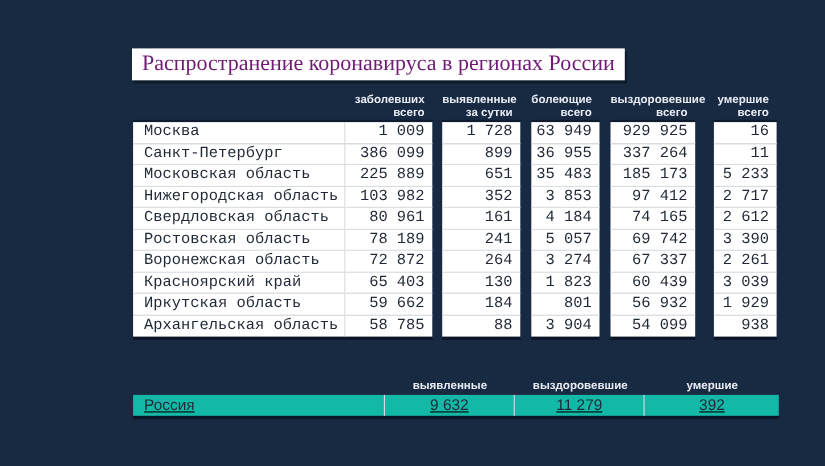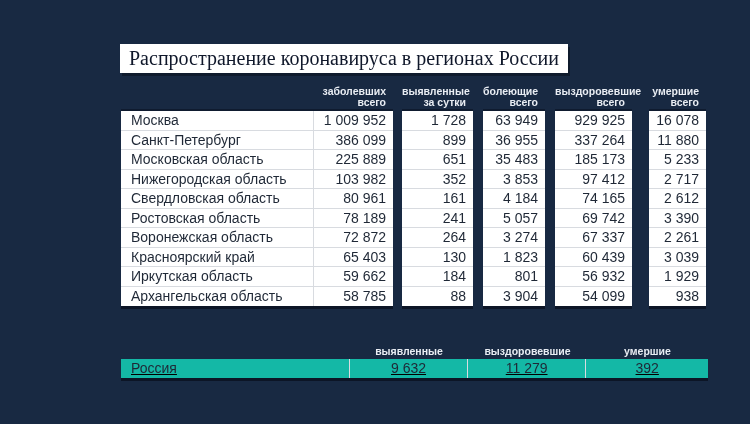--- a/index.html
+++ b/index.html
@@ -16,21 +16,21 @@
   .title-box {
     position: absolute;
     left: 120px;
     top: 44px;
     height: 29px;
     background: #ffffff;
     padding: 0 9px;
     font-family: "Liberation Serif", "DejaVu Serif", serif;
     font-size: 20px;
     line-height: 29px;
-    color: #0f172a;
+    color: #701a75;
     white-space: nowrap;
     box-shadow: 2px 3px 0 rgba(5, 10, 20, 0.45);
   }
 
   
   .regions-area {
     position: absolute;
     left: 121px;
     top: 86px;
     width: 585px;
@@ -46,21 +46,21 @@
     text-align: right;
   }
   .hcell { box-sizing: border-box; padding-right: 7px; }
 
   .col0 { width: 272px; }
   .col1 { width: 71px; margin-left: 9px;  }
   .col2 { width: 62px; margin-left: 10px; }
   .col3 { width: 77px; margin-left: 10px; }
   .col4 { width: 57px; margin-left: 17px; }
 
-  .trow { display: flex; }
+  .trow { display: flex; font-family: Liberation Mono, monospace; }
   .block {
     box-sizing: border-box;
     background: #ffffff;
     height: 19.5px;
     line-height: 19.5px;
     font-size: 14px;
     color: #1f2836;
     overflow: hidden;
   }
   .trow:not(:last-child) .block { border-bottom: 1px solid #d8dbe0; }

